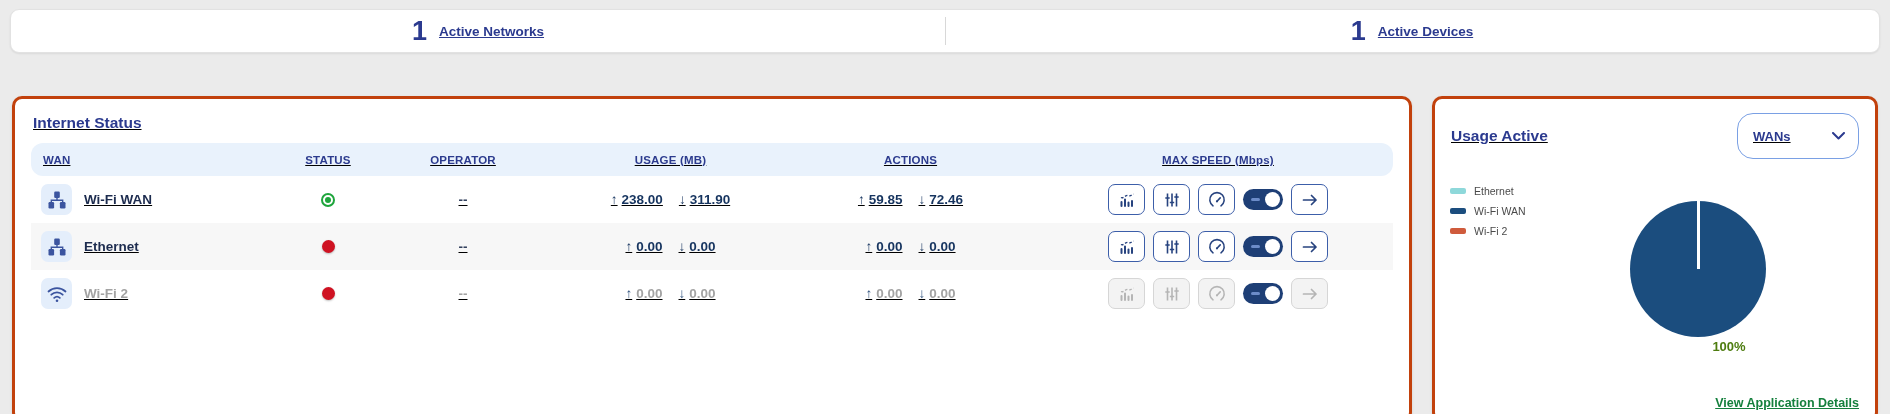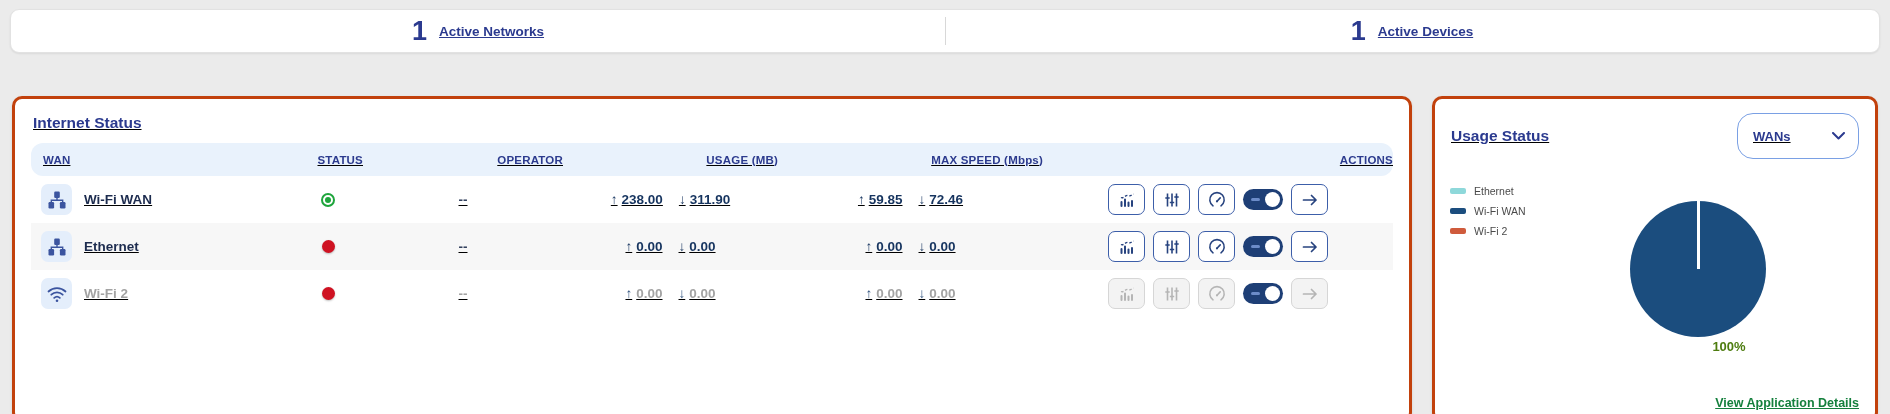--- a/index.html
+++ b/index.html
@@ -27,21 +27,21 @@
           border-radius:10px; box-shadow:0 1px 3px rgba(0,0,0,.10);text-decoration:underline; }
   .left-card { left:12px; width:1400px; }
   .right-card { left:1432px; width:446px; }
 
   .card-title { font-size:15.5px; font-weight:700; color:#2b3a8f; }
   .left-card .card-title { margin:15px 16px 11px 18px; }
 
   
   .tgrid { display:grid; grid-template-columns:262px 70px 200px 215px 265px 1fr; align-items:center; margin:0 16px; }
   .thead { height:33px; background:#e9f2fc; border-radius:12px; }
-  .th { font-size:11.5px; font-weight:700; color:#2c3b8e; letter-spacing:.2px; text-align:right; }
+  .th { font-size:11.5px; font-weight:700; color:#2c3b8e; letter-spacing:.2px; text-align:center; }
   .th.left { text-align:left; padding-left:12px; }
   .trow { height:47px; background:#fff; }
   .trow.alt { background:#f7f7f7; }
 
   .c-wan { display:flex; align-items:center; gap:12px; padding-left:10px; }
   .wan-tile { width:31px; height:31px; border-radius:7px; background:#e4eefb; color:#3b549f;
               display:flex; align-items:center; justify-content:center; flex:0 0 auto; }
   .wan-name { font-size:13.5px; font-weight:600; color:#1d2c4f; }
   .c-status, .c-op { display:flex; justify-content:center; }
   .c-op { font-size:13.5px; font-weight:700; color:#33415e; }
@@ -103,22 +103,22 @@
   </header>
 
   <section class="card left-card">
     <h2 class="card-title">Internet Status</h2>
 
     <div class="tgrid thead">
       <div class="th left">WAN</div>
       <div class="th">STATUS</div>
       <div class="th">OPERATOR</div>
       <div class="th">USAGE (MB)</div>
+      <div class="th">ACTIONS</div>
       <div class="th">MAX SPEED (Mbps)</div>
-      <div class="th">ACTIONS</div>
     </div>
 
     <div class="tgrid trow">
       <div class="c-wan">
         <span class="wan-tile">
           <svg width="22" height="22" viewBox="0 0 22 22">
             <rect x="8.2" y="2.5" width="5.6" height="6.5" rx="1.2" fill="currentColor"></rect>
             <rect x="2.5" y="13" width="5.6" height="6.5" rx="1.2" fill="currentColor"></rect>
             <rect x="13.9" y="13" width="5.6" height="6.5" rx="1.2" fill="currentColor"></rect>
             <path d="M11 9v2.2M5.3 13v-1.8h11.4V13" stroke="currentColor" stroke-width="1.4" fill="none"></path>
@@ -314,21 +314,21 @@
           <svg width="20" height="20" viewBox="0 0 20 20">
               <path d="M3.5 10h12.5M11.5 5.5l4.5 4.5-4.5 4.5" stroke-width="1.7" stroke-linecap="round" stroke-linejoin="round"></path>
             </svg>
         </button>
       </div>
     </div>
   </section>
 
   <aside class="card right-card">
     <div class="right-head">
-      <h2 class="card-title">Usage Status</h2>
+      <h2 class="card-title">Usage Active</h2>
       <button class="dropdown">
         <span>WANs</span>
         <svg width="13" height="8" viewBox="0 0 13 8">
             <path d="M1 1l5.5 5.5L12 1" stroke="#2b3a8f" stroke-width="2" fill="none" stroke-linecap="round" stroke-linejoin="round"></path>
           </svg>
       </button>
     </div>
 
     <div class="legend">
       <div class="legend-item">

